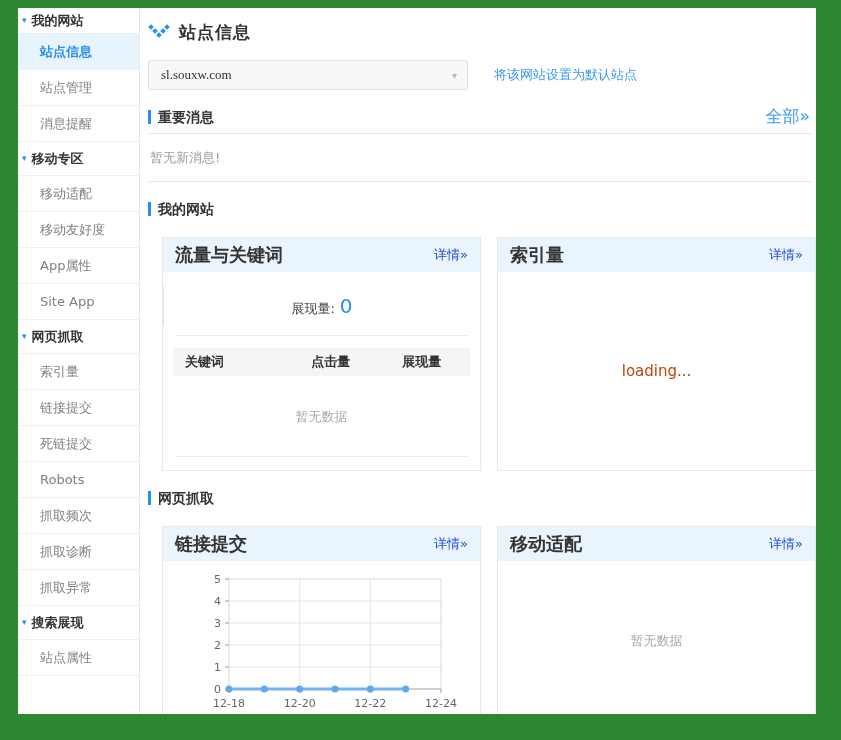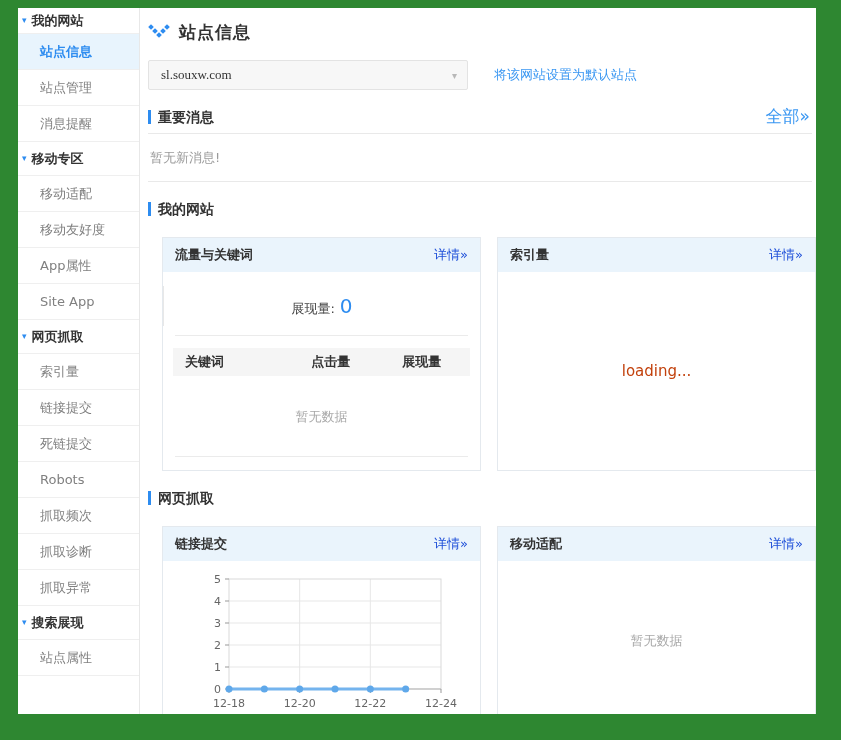--- a/index.html
+++ b/index.html
@@ -41,21 +41,21 @@
   .section-hd.ruled { border-bottom:1px solid #e9e9e9; }
   .sec-bar { width:3px; height:14px; background:#2d8cf0; margin-right:7px; align-self:center; }
   .sec-title { font-size:14px; font-weight:bold; color:#333; line-height:18px; }
   .all-link { position:absolute; right:2px; bottom:5px; font-size:17px; color:#3a97f2; text-decoration:none; cursor:pointer; }
 
   .msg-empty { font-size:13px; color:#9a9a9a; padding:15px 2px 14px 2px; border-bottom:1px solid #e9e9e9; }
 
   .cards-row { display:flex; margin:12px 0 0 14px; gap:16px; }
   .card { width:319px; flex:0 0 319px; border:1px solid #e4e9ee; background:#fff; }
   .card-hd { position:relative; background:#eaf4fc; height:34px; display:flex; align-items:center; padding:0 12px; }
-  .card-title { font-size:13px; font-weight:bold; color:#333; }
+  .card-title { font-size:18px; font-weight:bold; color:#333; }
   .detail-link { position:absolute; right:12px; font-size:13px; color:#1d4ed8; text-decoration:none; cursor:pointer; }
 
   .stats-row { display:flex; height:58px; align-items:center; margin-top:5px; }
   .stat { flex:1; text-align:center; font-size:13px; color:#444; }
   .stat .val { font-size:20px; color:#2d8cf0; margin-left:5px; }
   .stat-divider { width:1px; height:40px; background:#e8e8e8; }
   .hdiv { height:1px; background:#ebebeb; margin:0 12px; }
 
   .kw-table-hd { display:grid; grid-template-columns:1.15fr 1fr 0.95fr; background:#f5f5f5;
                  margin:12px 10px 0 10px; height:28px; align-items:center;

